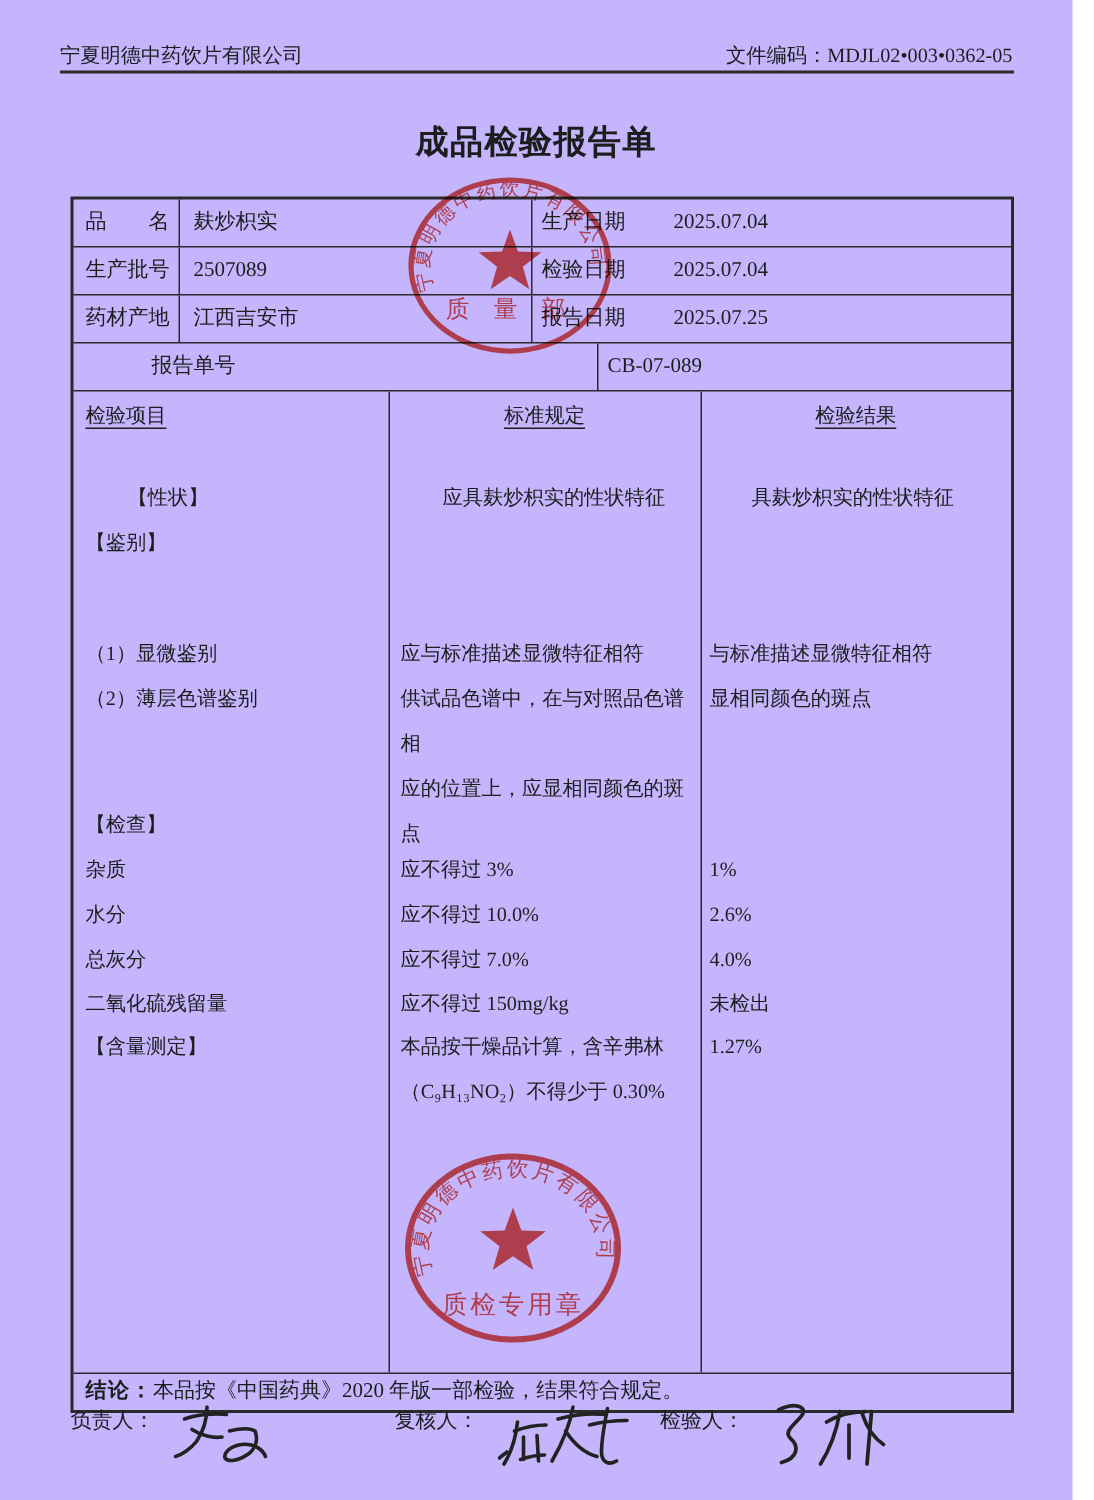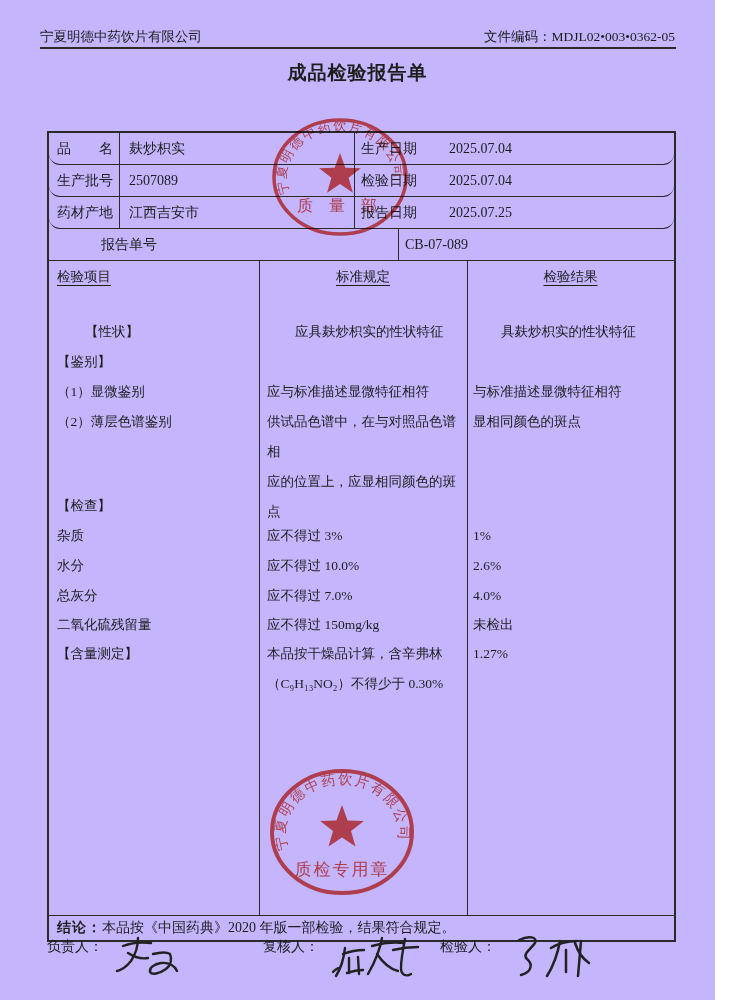--- a/index.html
+++ b/index.html
@@ -3,28 +3,28 @@
 <meta charset="utf-8">
 <style>
   html,body{margin:0;padding:0;background:#fff;}
   .page{position:relative;width:715px;height:1000px;background:#c4b5fd;overflow:hidden;
         font-family:"Liberation Serif","DejaVu Serif",serif;color:#1d1d1d;}
 
   
   .tophdr{position:absolute;left:40px;right:40px;top:26px;height:20px;
           display:flex;justify-content:space-between;align-items:flex-end;font-size:13.5px;}
   .hr{position:absolute;left:40px;right:39px;top:47px;height:2px;background:#2a2a2a;}
-  .title{position:absolute;left:0;right:0;top:60px;text-align:center;
-         font-size:19px;font-weight:bold;letter-spacing:1px;}
+  .title{position:absolute;left:0;right:0;top:80px;text-align:center;
+         font-size:22px;font-weight:bold;letter-spacing:1px;}
 
   
   .tbl{position:absolute;left:47px;top:131px;width:629px;box-sizing:border-box;
        border:2px solid #2a2a2a;font-size:14px;}
 
-  .info-row{display:flex;height:31px;line-height:31px;border-bottom:1px solid #2a2a2a;border-radius:11px;}
+  .info-row{display:flex;height:31px;line-height:31px;border-bottom:1px solid #2a2a2a;}
   .c-lab{width:71px;box-sizing:border-box;border-right:1px solid #2a2a2a;padding-left:8px;}
   .c-val{width:235px;box-sizing:border-box;border-right:1px solid #2a2a2a;padding-left:9px;}
   .c-right{flex:1;padding-left:6px;white-space:nowrap;}
   .c-right .rlab{display:inline-block;width:88px;}
   .c-left-wide{width:306px;box-sizing:border-box;border-right:1px solid #2a2a2a;padding-left:8px;}
 
   
   .bodysec{position:relative;height:654px;font-size:13.5px;}
   .vline{position:absolute;top:0;bottom:0;width:1px;background:#2a2a2a;}
   .v1{left:210px;} .v2{left:418px;}
@@ -99,21 +99,21 @@
           <div class="brow" style="height: 30px; margin-left: 28px;">
             <div class="bc1">【性状】</div>
             <div class="bc2">应具麸炒枳实的性状特征</div>
             <div class="bc3">具麸炒枳实的性状特征</div>
           </div>
           <div class="brow" style="height: 30px;">
             <div class="bc1">【鉴别】</div>
             <div class="bc2"></div>
             <div class="bc3"></div>
           </div>
-          <div class="brow" style="height: 30px;">
+          <div class="brow" style="height: 30px; margin-top: 44px;">
             <div class="bc1">（1）显微鉴别</div>
             <div class="bc2">应与标准描述显微特征相符</div>
             <div class="bc3">与标准描述显微特征相符</div>
           </div>
           <div class="brow" style="height: 60px;">
             <div class="bc1">（2）薄层色谱鉴别</div>
             <div class="bc2">供试品色谱中，在与对照品色谱相
 应的位置上，应显相同颜色的斑点</div>
             <div class="bc3">显相同颜色的斑点</div>
           </div>

